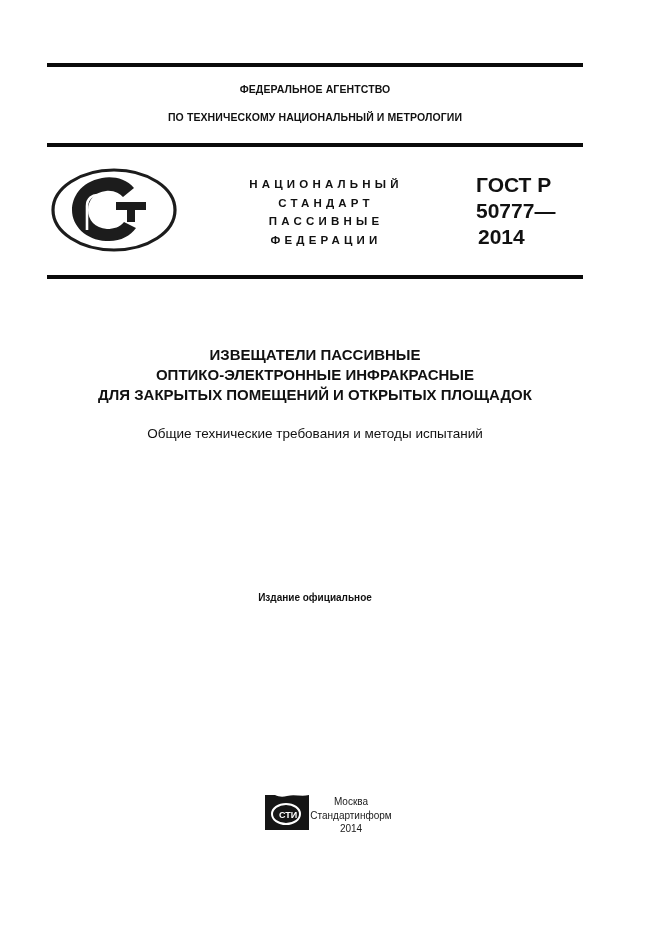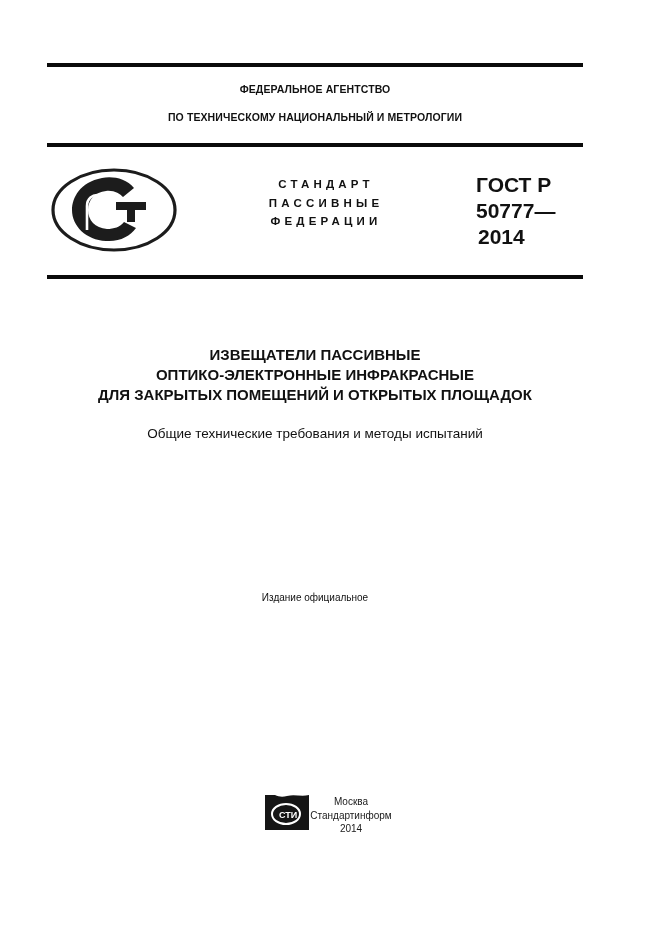--- a/index.html
+++ b/index.html
@@ -82,21 +82,21 @@
       text-align: center;
       font-weight: normal;
       font-size: 13.5px;
     }
     .edition {
       position: absolute;
       left: 47px;
       width: 536px;
       top: 592px;
       text-align: center;
-      font-weight: normal;
+      font-weight: bold;
       font-size: 10px;
     }
     .pub-logo {
       position: absolute;
       left: 249px;
       top: 795px;
       width: 44px;
       height: 35px;
       margin-left: 16px;
     }
@@ -128,20 +128,21 @@
     <path d="M84 22 C76 12 62 10 52 12 C30 16 22 32 22 44 C22 60 36 74 56 75 C70 76 80 70 86 62 L74 56 C70 61 64 63 57 63 C45 62 38 54 38 44 C38 34 45 26 56 25 C64 24 70 28 73 31 Z" fill="#1c1c1c"></path>
 
     <path d="M37 64 L37 40 C37 32 43 29 47 29 C53 29 56 33 56 39 C56 45 52 48 47 48 C44 48 42 46 42 44" fill="none" stroke="#ffffff" stroke-width="2.6"></path>
 
     <rect x="66" y="36" width="30" height="8" fill="#1c1c1c"></rect>
     <rect x="77" y="36" width="8" height="20" fill="#1c1c1c"></rect>
   </svg>
 </div>
 
 <div class="natstd">
+  <div>НАЦИОНАЛЬНЫЙ</div>
   <div>СТАНДАРТ</div>
   <div>ПАССИВНЫЕ</div>
   <div>ФЕДЕРАЦИИ</div>
 </div>
 
 <div class="gost">
   <span class="num">ГОСТ Р</span>
   <span class="num">50777—</span>
   <span class="year">2014</span>
 </div>

